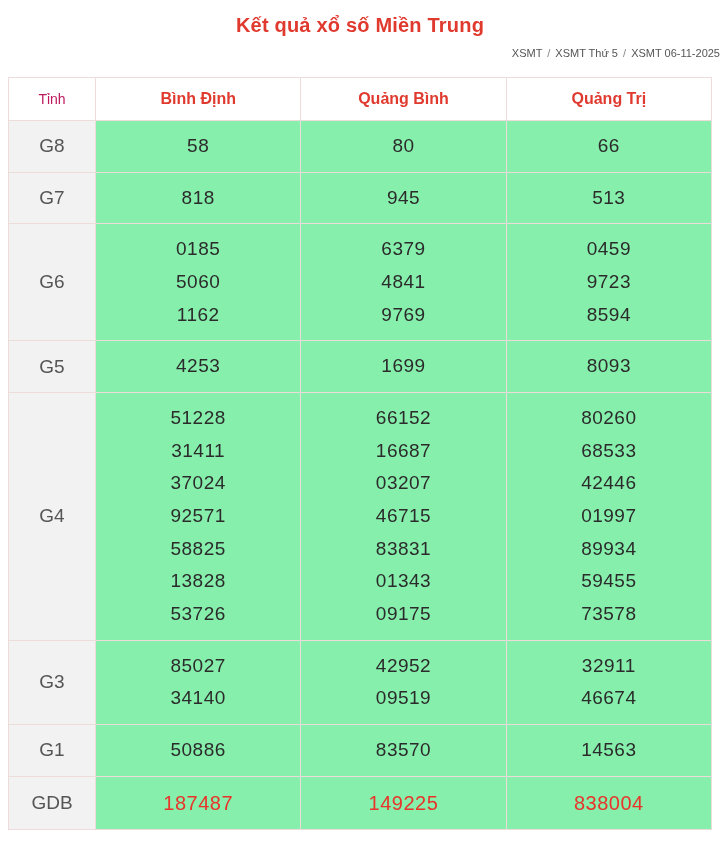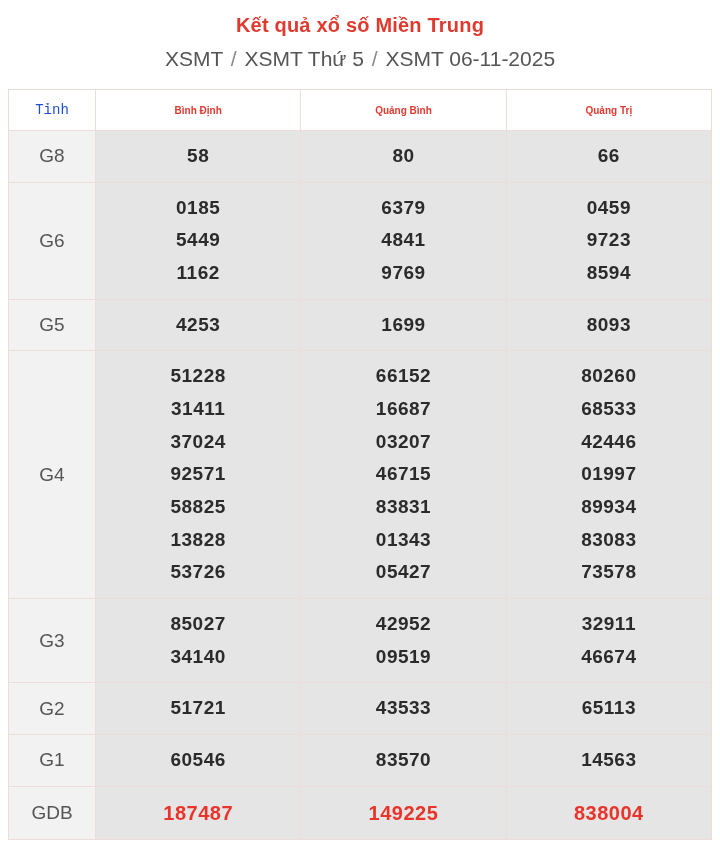--- a/index.html
+++ b/index.html
@@ -26,23 +26,24 @@
     padding: 14px 0 6px 0;
   }
   .title {
     font-size: 20px;
     font-weight: bold;
     color: #e03a2f;
     letter-spacing: 0.2px;
     margin: 0 0 10px 0;
   }
   .breadcrumb {
-    font-size: 21px;
+    font-size: 11px;
     color: #555555;
     margin: 0 0 12px 0;
+    text-align: right;
   }
   .breadcrumb span.crumb {
     color: #555555;
   }
   .breadcrumb span.sep {
     color: #888888;
     padding: 0 2px;
   }
   .table-wrap {
     flex: 1;
@@ -56,43 +57,42 @@
     table-layout: fixed;
   }
   table.results th,
   table.results td {
     border: 1px solid #eddcda;
     text-align: center;
     vertical-align: middle;
   }
   table.results thead th {
     background: #ffffff;
-    font-size: 10px;
+    font-size: 16px;
     font-weight: bold;
     color: #e03a2f;
     padding: 12px 4px;
   }
   table.results thead th.province-col {
-    color: #1d4ed8;
+    color: #be185d;
     font-weight: normal;
     font-size: 14px;
     width: 78px;
-    font-family: Liberation Mono, monospace;
   }
   td.prize-label {
     background: #f2f2f2;
     color: #555555;
     font-size: 19px;
     font-weight: normal;
     width: 78px;
   }
   td.numbers {
-    background: #e5e5e5;
+    background: #86efac;
     font-size: 19px;
-    font-weight: bold;
+    font-weight: normal;
     color: #2b2b2b;
     padding: 9px 4px;
     line-height: 1.72;
     letter-spacing: 0.5px;
   }
   tr.gdb td.numbers {
     color: #e8342a;
     font-size: 20px;
   }
   tr.gdb td.prize-label {
@@ -135,24 +135,36 @@
               <span class="num-line">58</span>
             </td>
             <td class="numbers">
               <span class="num-line">80</span>
             </td>
             <td class="numbers">
               <span class="num-line">66</span>
             </td>
           </tr>
           <tr>
+            <td class="prize-label">G7</td>
+            <td class="numbers">
+              <span class="num-line">818</span>
+            </td>
+            <td class="numbers">
+              <span class="num-line">945</span>
+            </td>
+            <td class="numbers">
+              <span class="num-line">513</span>
+            </td>
+          </tr>
+          <tr>
             <td class="prize-label">G6</td>
             <td class="numbers">
               <span class="num-line">0185</span>
-              <span class="num-line">5449</span>
+              <span class="num-line">5060</span>
               <span class="num-line">1162</span>
             </td>
             <td class="numbers">
               <span class="num-line">6379</span>
               <span class="num-line">4841</span>
               <span class="num-line">9769</span>
             </td>
             <td class="numbers">
               <span class="num-line">0459</span>
               <span class="num-line">9723</span>
@@ -182,63 +194,51 @@
               <span class="num-line">13828</span>
               <span class="num-line">53726</span>
             </td>
             <td class="numbers">
               <span class="num-line">66152</span>
               <span class="num-line">16687</span>
               <span class="num-line">03207</span>
               <span class="num-line">46715</span>
               <span class="num-line">83831</span>
               <span class="num-line">01343</span>
-              <span class="num-line">05427</span>
+              <span class="num-line">09175</span>
             </td>
             <td class="numbers">
               <span class="num-line">80260</span>
               <span class="num-line">68533</span>
               <span class="num-line">42446</span>
               <span class="num-line">01997</span>
               <span class="num-line">89934</span>
-              <span class="num-line">83083</span>
+              <span class="num-line">59455</span>
               <span class="num-line">73578</span>
             </td>
           </tr>
           <tr>
             <td class="prize-label">G3</td>
             <td class="numbers">
               <span class="num-line">85027</span>
               <span class="num-line">34140</span>
             </td>
             <td class="numbers">
               <span class="num-line">42952</span>
               <span class="num-line">09519</span>
             </td>
             <td class="numbers">
               <span class="num-line">32911</span>
               <span class="num-line">46674</span>
             </td>
           </tr>
           <tr>
-            <td class="prize-label">G2</td>
-            <td class="numbers">
-              <span class="num-line">51721</span>
-            </td>
-            <td class="numbers">
-              <span class="num-line">43533</span>
-            </td>
-            <td class="numbers">
-              <span class="num-line">65113</span>
-            </td>
-          </tr>
-          <tr>
             <td class="prize-label">G1</td>
             <td class="numbers">
-              <span class="num-line">60546</span>
+              <span class="num-line">50886</span>
             </td>
             <td class="numbers">
               <span class="num-line">83570</span>
             </td>
             <td class="numbers">
               <span class="num-line">14563</span>
             </td>
           </tr>
           <tr class="gdb">
             <td class="prize-label">GDB</td>

